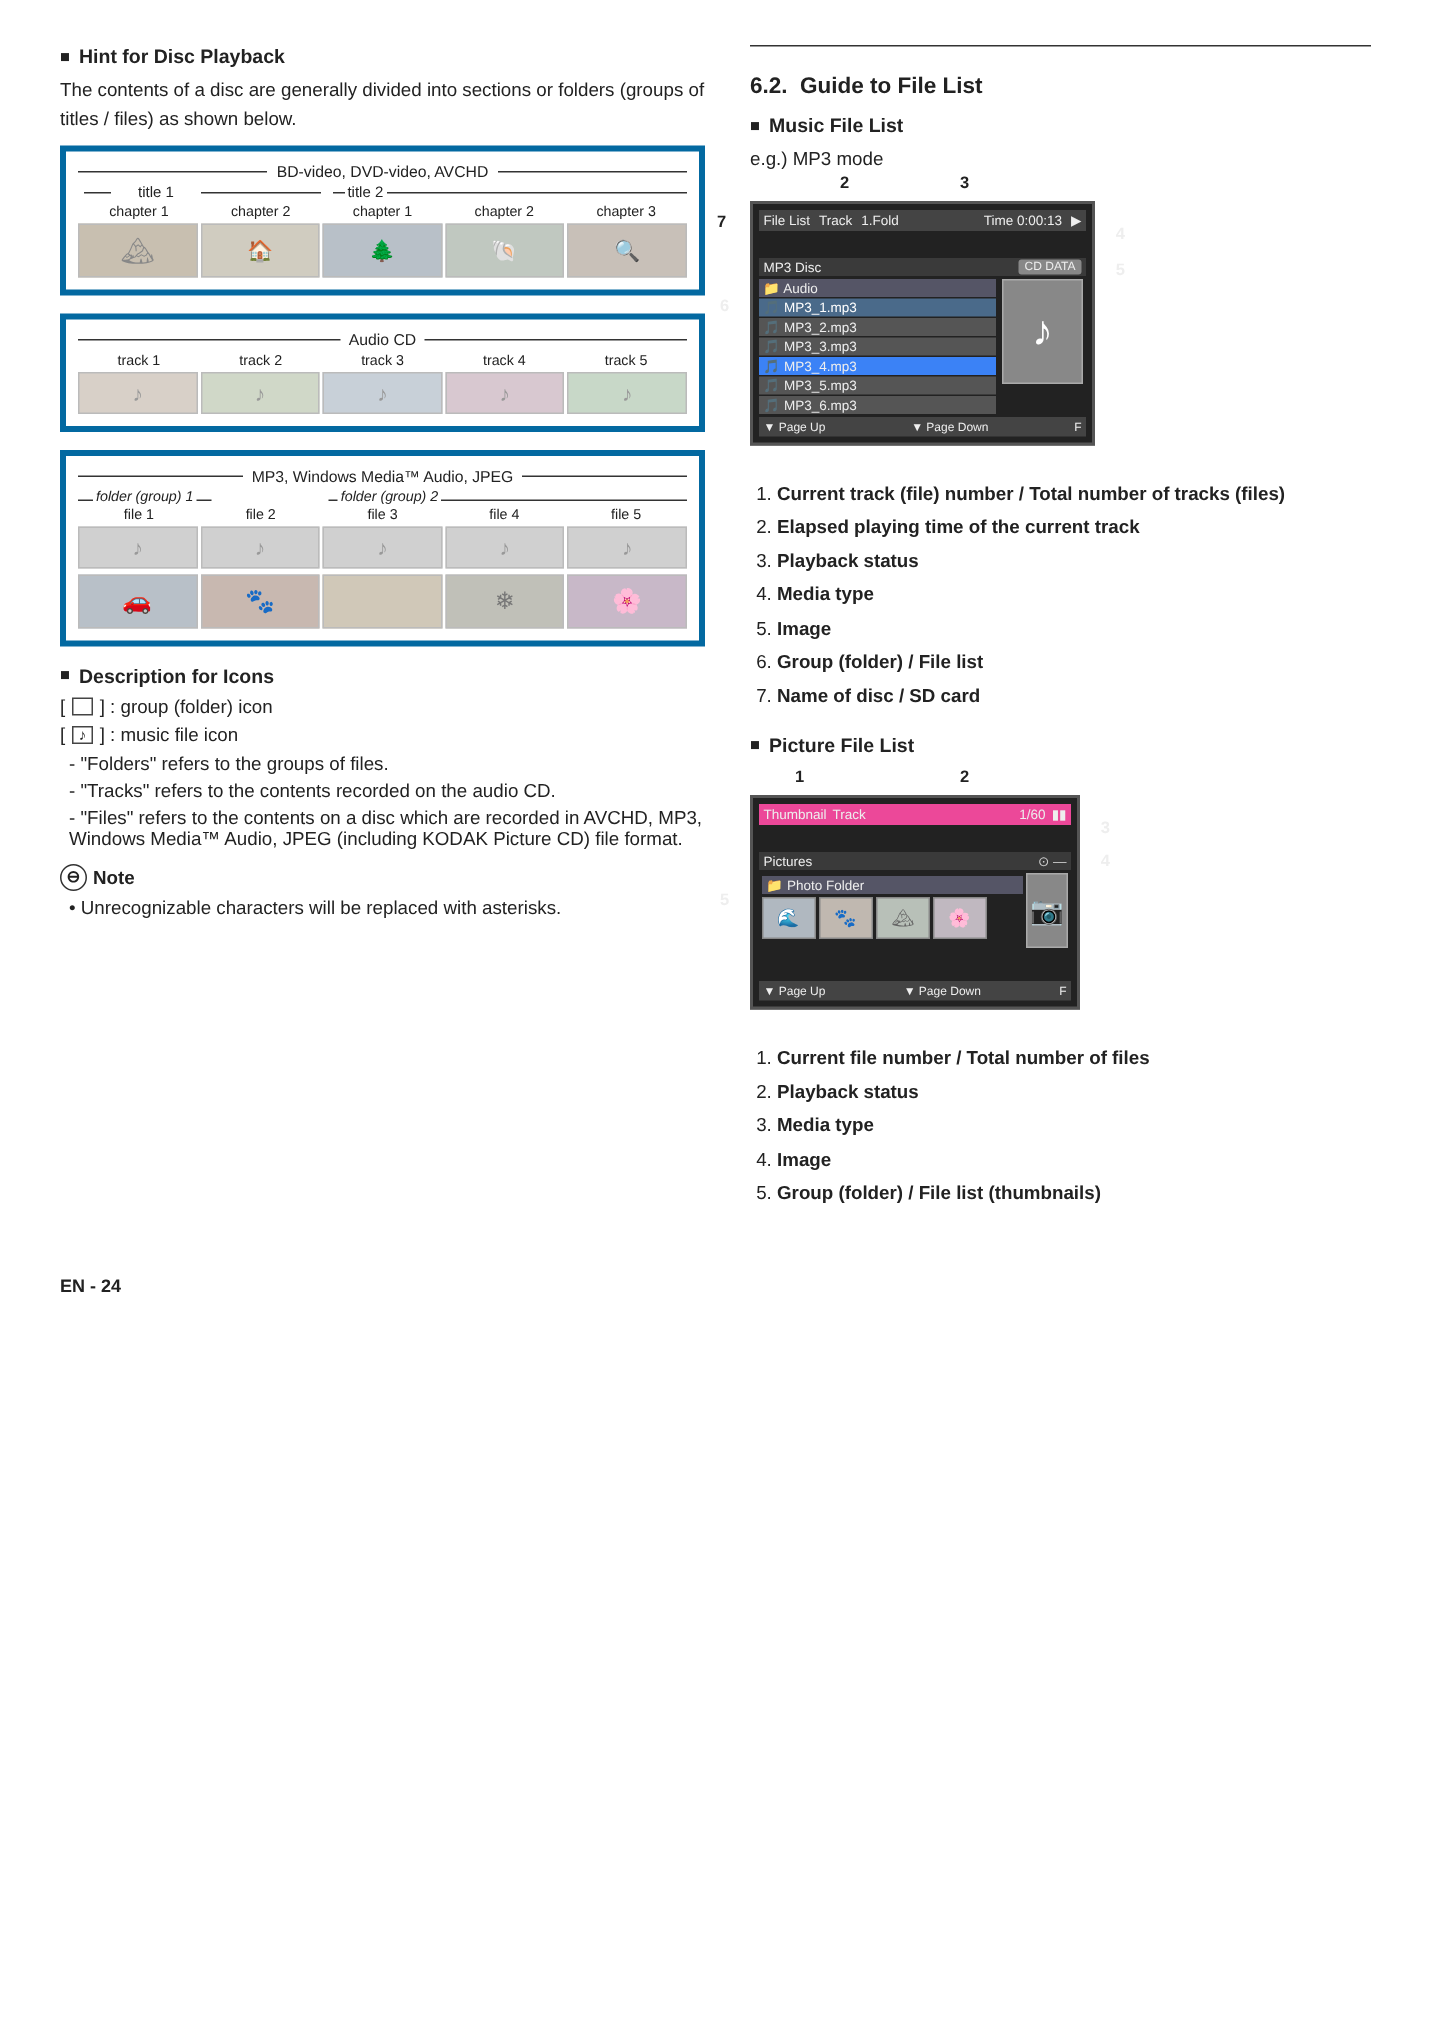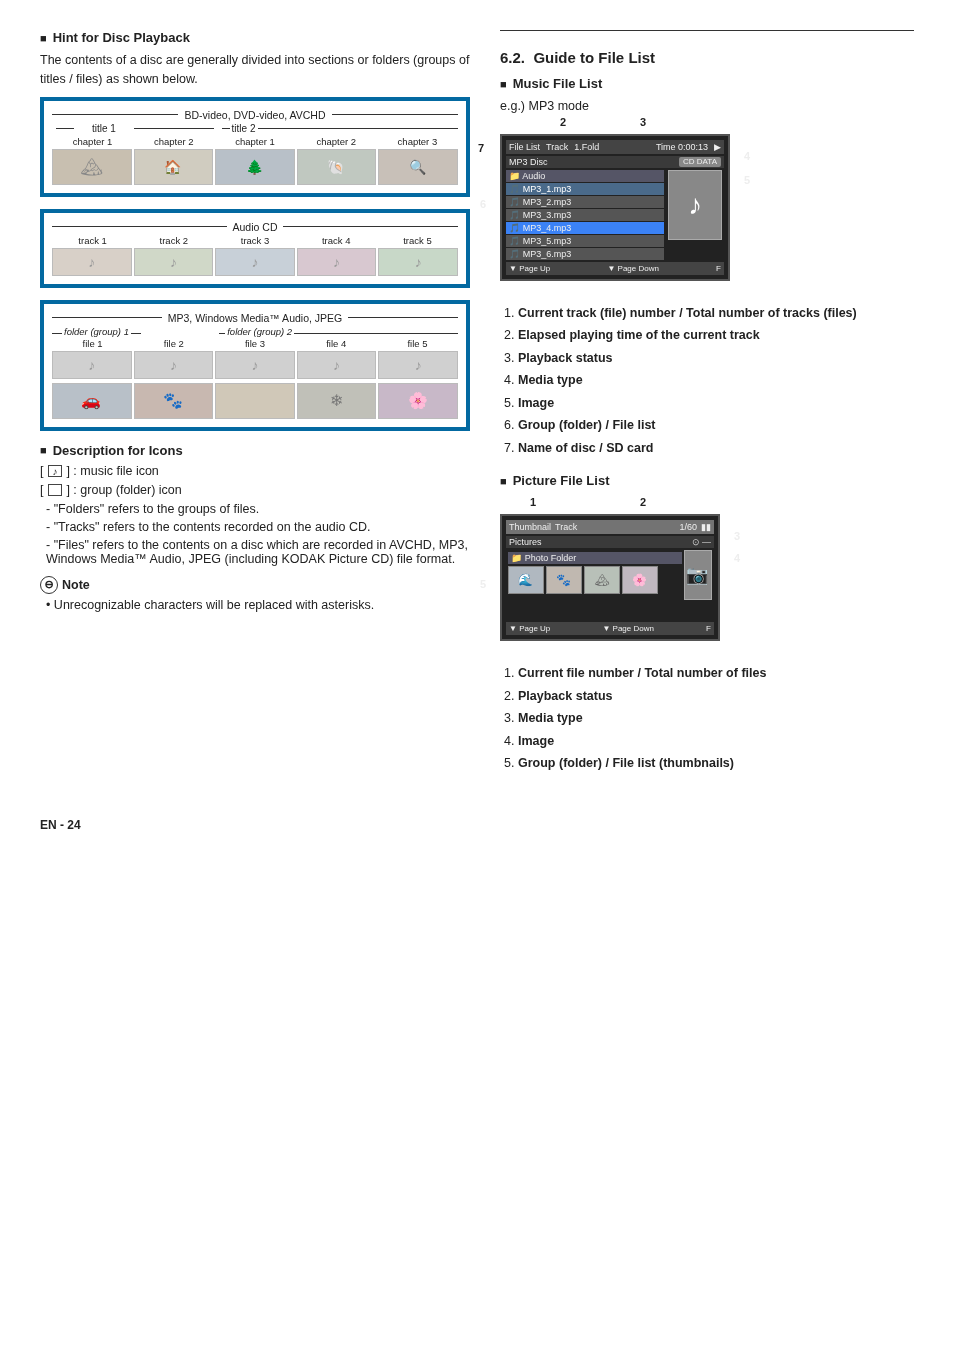--- a/index.html
+++ b/index.html
@@ -50,21 +50,21 @@
       padding: 4px;
       margin-bottom: 14px;
       position: relative;
       width: 220px;
     }
     .screen-header {
       background: #444;
       padding: 2px 4px;
       display: flex;
       font-size: 9px;
-      margin-bottom: 2px;
+      margin-bottom: 18px;
     }
     .screen-footer {
       background: #444;
       padding: 2px 4px;
       font-size: 8px;
       display: flex;
       justify-content: space-between;
     }
 
     .numbered-list { list-style: none; padding: 0; }
@@ -204,24 +204,24 @@
         <div style="flex:1; height:36px; border:1px solid #bbb; background:#b8c0c8; display:flex; align-items:center; justify-content:center; font-size:16px; color:#777;">🚗</div>
         <div style="flex:1; height:36px; border:1px solid #bbb; background:#c8b8b0; display:flex; align-items:center; justify-content:center; font-size:16px; color:#777;">🐾</div>
         <div style="flex:1; height:36px; border:1px solid #bbb; background:#d0c8b8; display:flex; align-items:center; justify-content:center; font-size:16px; color:#777;"></div>
         <div style="flex:1; height:36px; border:1px solid #bbb; background:#c0c0b8; display:flex; align-items:center; justify-content:center; font-size:16px; color:#777;">❄</div>
         <div style="flex:1; height:36px; border:1px solid #bbb; background:#c8b8c8; display:flex; align-items:center; justify-content:center; font-size:16px; color:#777;">🌸</div>
       </div>
     </div>
 
     <h3>Description for Icons</h3>
     <div class="icon-desc">
+      [ <span style="display:inline-block; width:14px; height:12px; border:1px solid #444; vertical-align:middle; margin:0 1px;"></span> ] : group (folder) icon
+    </div>
+    <div class="icon-desc">
       [ <span style="display:inline-block; width:14px; height:12px; border:1px solid #444; vertical-align:middle; margin:0 1px; font-size:10px; text-align:center;">♪</span> ] : music file icon
-    </div>
-    <div class="icon-desc">
-      [ <span style="display:inline-block; width:14px; height:12px; border:1px solid #444; vertical-align:middle; margin:0 1px;"></span> ] : group (folder) icon
     </div>
     <div class="dash-item">- <span>"Folders" refers to the groups of files.</span></div>
     <div class="dash-item">- "Tracks" refers to the contents recorded on the audio CD.</div>
     <div class="dash-item">- "Files" refers to the contents on a disc which are recorded in AVCHD, MP3, Windows Media™ Audio, JPEG (including KODAK Picture CD) file format.</div>
 
     <div class="note-box">
       <div class="note-title">
         <div class="note-circle">⊖</div>
         <span>Note</span>
       </div>
@@ -304,21 +304,21 @@
         <div style="position:absolute; top:-18px; left:140px; font-size:11px; font-weight:bold;">2</div>
 
         <div class="screen" style="width:220px;">
 
           <div style="position:absolute; top:14px; right:-22px; font-size:11px; font-weight:bold;">3</div>
 
           <div style="position:absolute; top:36px; right:-22px; font-size:11px; font-weight:bold;">4</div>
 
           <div style="position:absolute; top:62px; left:-22px; font-size:11px; font-weight:bold;">5</div>
 
-          <div class="screen-header" style="font-size:9px; display:flex; gap:4px; background:#737373; padding:2px 3px;">
+          <div class="screen-header" style="font-size:9px; display:flex; gap:4px; background:#ec4899; padding:2px 3px;">
             <span>Thumbnail</span>
             <span>Track</span>
             <span style="margin-left:auto;">1/60</span>
             <span>▮▮</span>
           </div>
           <div style="background:#3a3a3a; font-size:9px; padding:1px 3px; display:flex; justify-content:space-between; margin-bottom:2px;">
             <span>Pictures</span>
             <span style="font-size:9px; color:#ccc;">⊙ —</span>
           </div>
 

